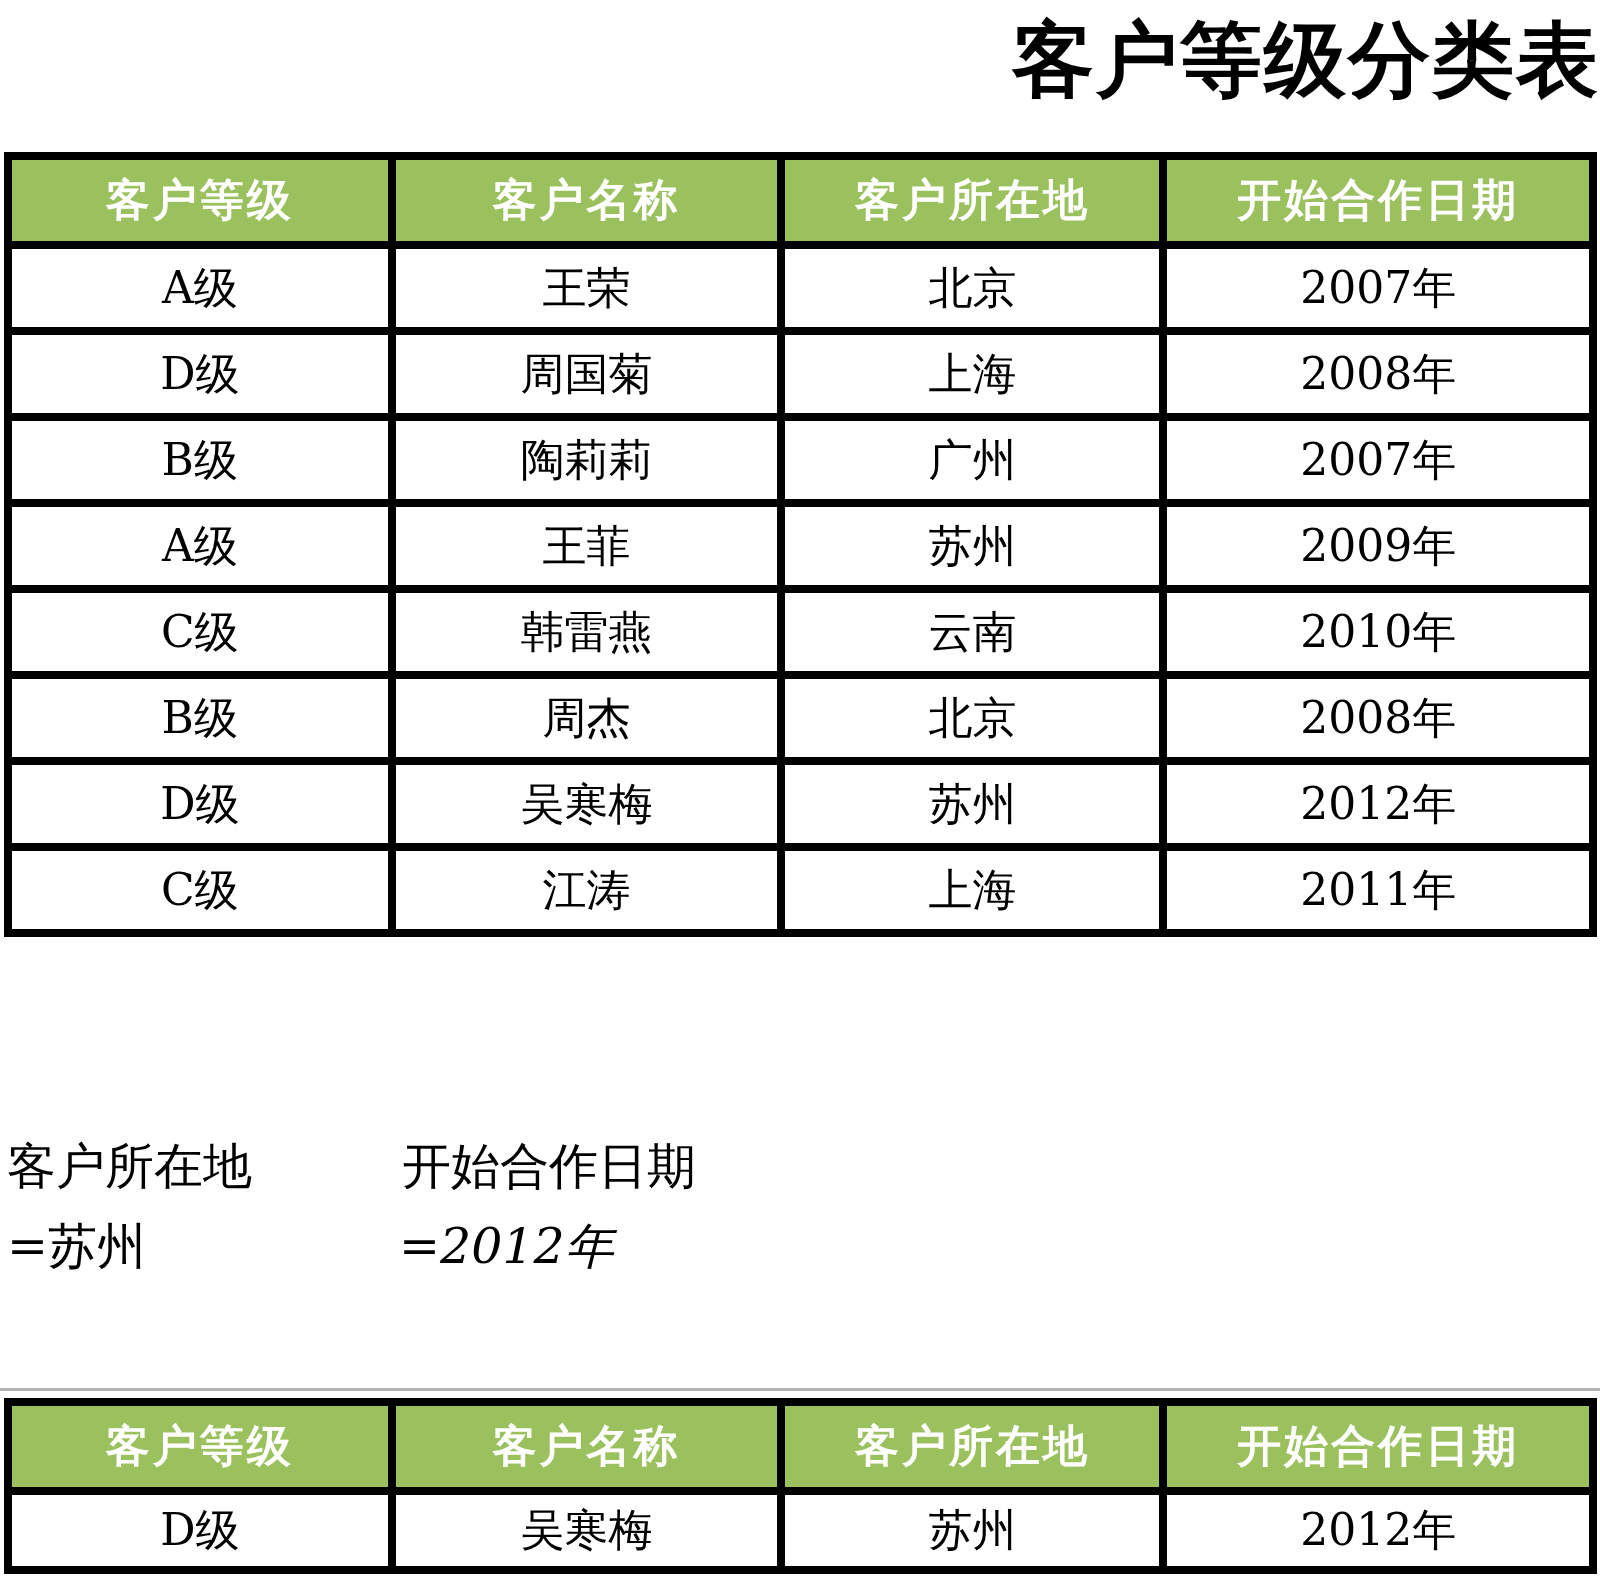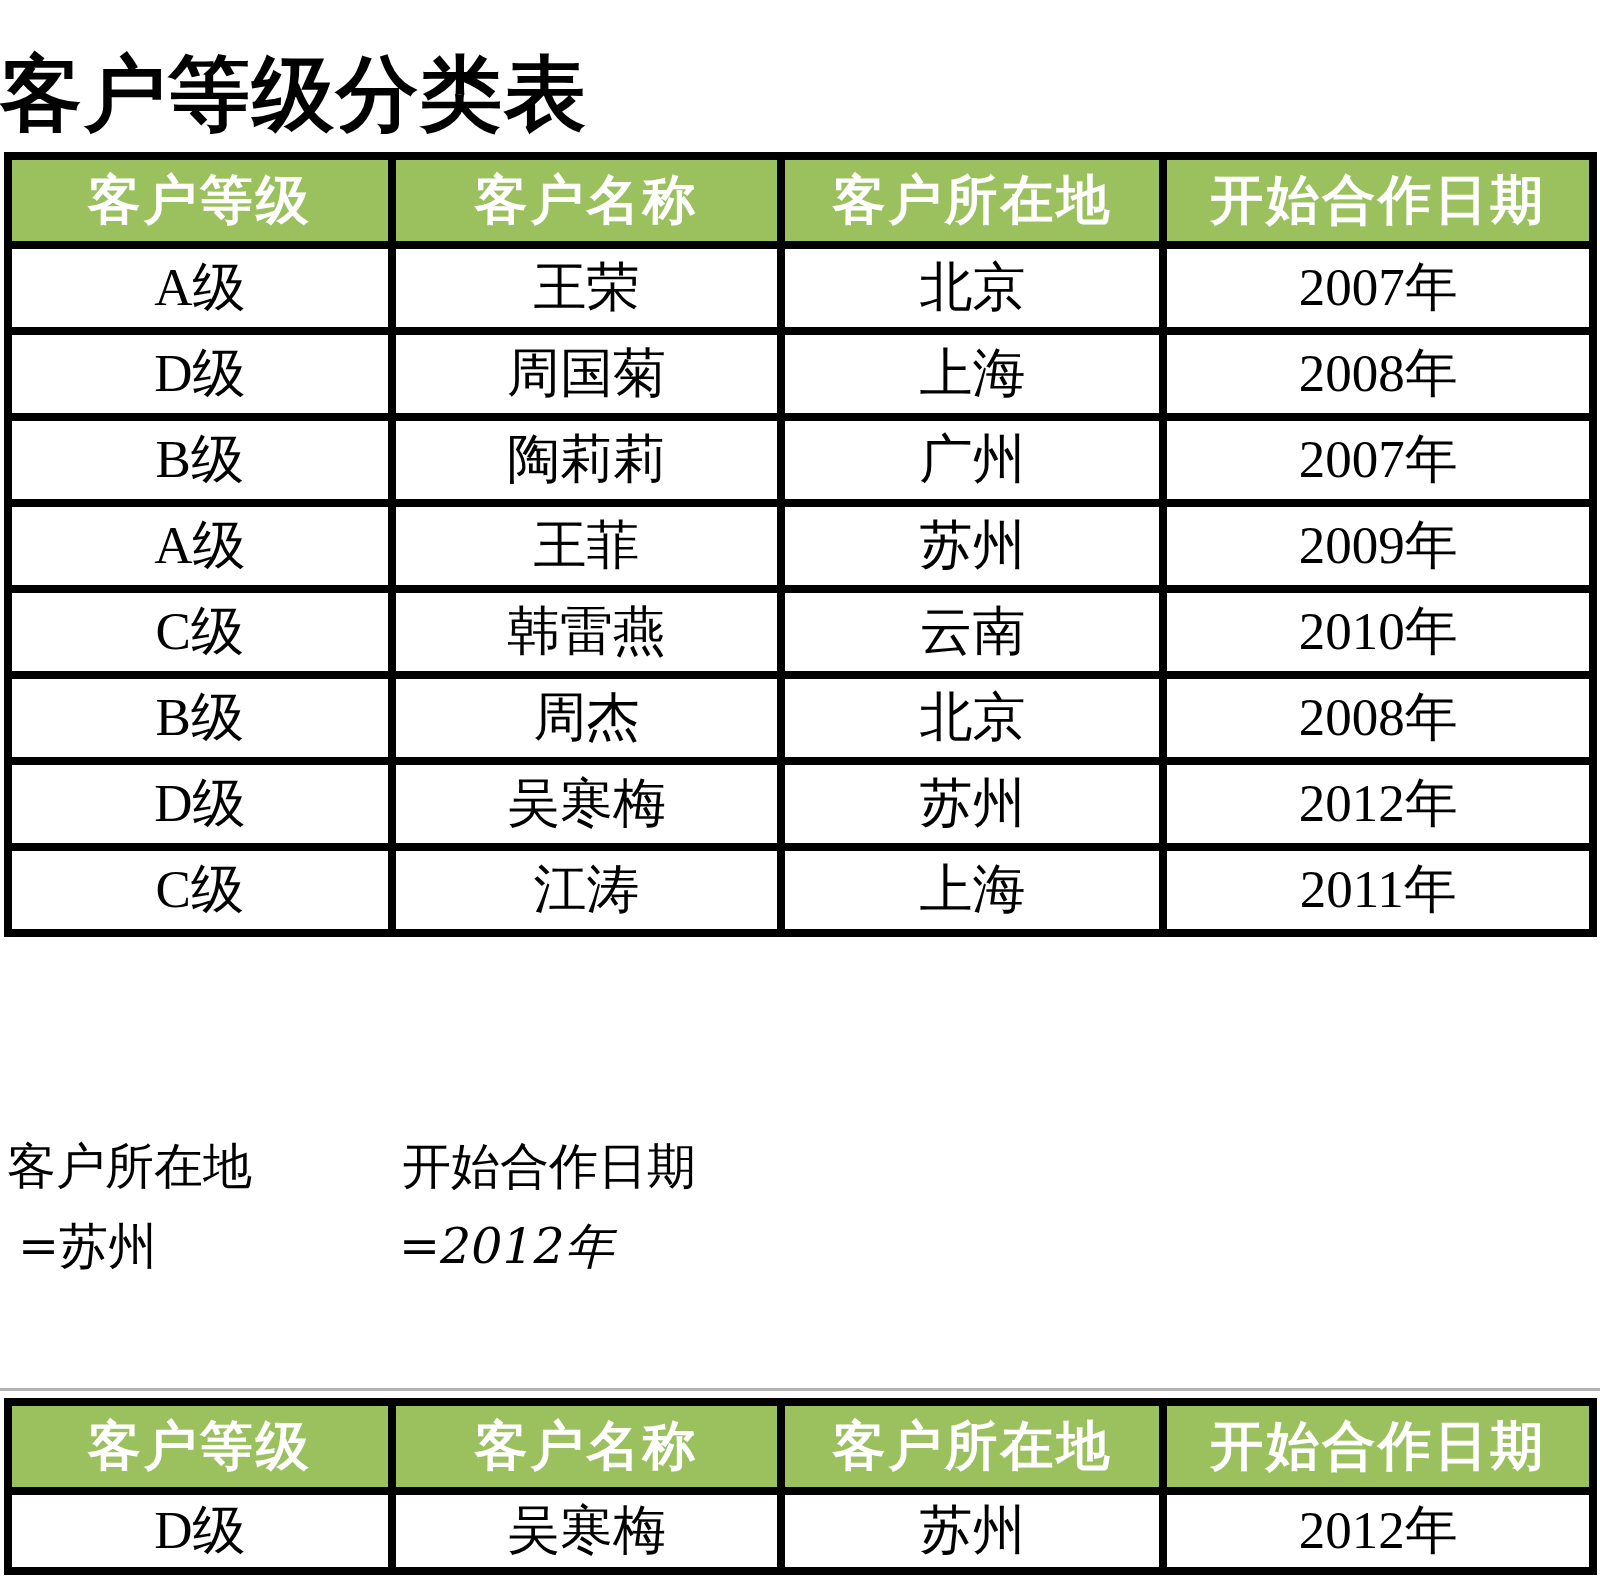--- a/index.html
+++ b/index.html
@@ -9,23 +9,23 @@
     overflow: hidden;
   }
   body {
     position: relative;
     font-family: "DejaVu Serif", "Liberation Serif", serif;
     color: #000000;
   }
 
   .page-title {
     position: absolute;
-    top: 40px; left: 0;
+    top: 6px; left: 0;
     width: 100%;
-    text-align: left;
+    text-align: right;
     font-size: 82px;
     font-weight: bold;
     letter-spacing: 2px;
   }
 
   table.data-table {
     position: absolute;
     left: 4px;
     width: 1593px;
     border-collapse: collapse;
@@ -33,43 +33,42 @@
     background: #ffffff;
   }
   .t1 { top: 152px; }
   .t2 { top: 1398px; }
 
   table.data-table th,
   table.data-table td {
     border: 8px solid #000000;
     text-align: center;
     vertical-align: middle;
-    font-size: 53px;
+    font-size: 44px;
     overflow: hidden;
     white-space: nowrap;
-    font-family: Liberation Serif, serif;
   }
   table.data-table th {
     background: #9BC05E;
     color: #ffffff;
     font-weight: bold;
     letter-spacing: 3px;
     height: 89px;
   }
   .t1 td { height: 86px; }
   .t2 td { height: 79px; }
 
   .criteria-label, .criteria-value {
     position: absolute;
     font-size: 49px;
     white-space: nowrap;
   }
   .crit-loc-label  { left: 7px;   top: 1134px; }
   .crit-date-label { left: 402px; top: 1134px; }
-  .crit-loc-value  { left: 18px;   top: 1214px; }
+  .crit-loc-value  { left: 7px;   top: 1214px; }
   .crit-date-value { left: 399px; top: 1214px; font-style: italic; }
 
   .section-divider {
     position: absolute;
     left: 0; top: 1388px;
     width: 1600px; height: 3px;
     background: #b3b3b3;
   }
 </style>
 </head>

